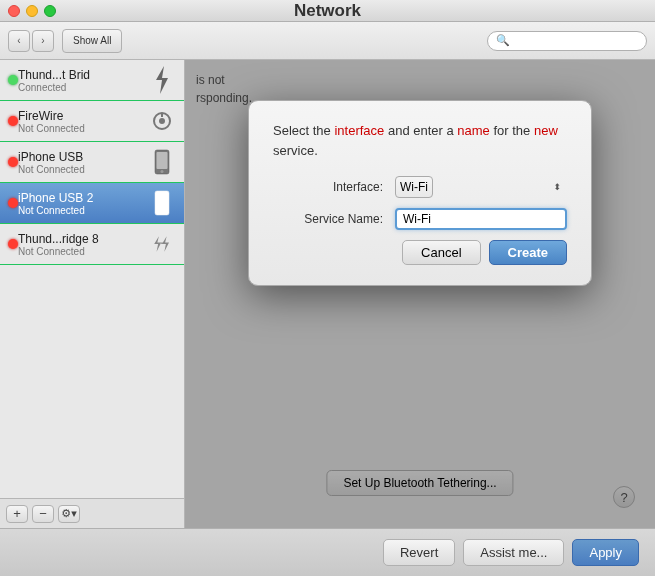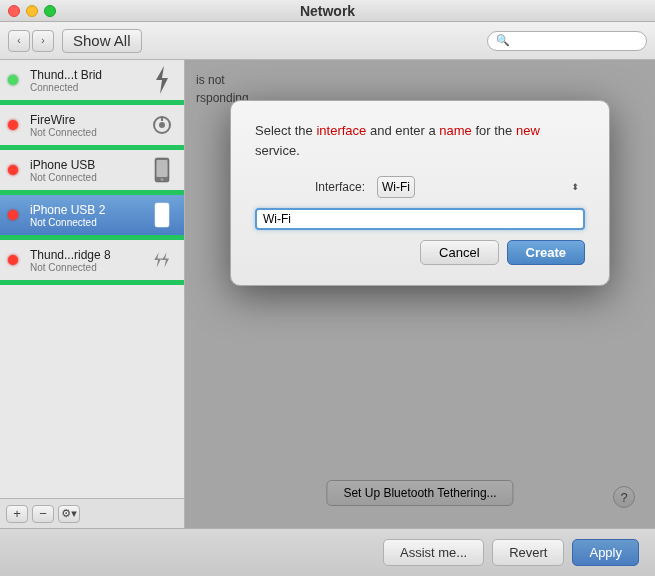--- a/index.html
+++ b/index.html
@@ -31,21 +31,21 @@
     }
     .tb-btn {
       width: 12px; height: 12px;
       border-radius: 50%;
       border: 1px solid rgba(0,0,0,0.3);
       cursor: pointer;
     }
     .tb-close { background: #ff5f57; border-color: #e0443e; }
     .tb-min { background: #febc2e; border-color: #d4a017; }
     .tb-max { background: #28c840; border-color: #1da032; }
-    .title-bar-title { font-size: 14px; color: #333; font-weight: bold; }
+    .title-bar-title { font-size: 17px; color: #333; font-weight: bold; }
 
     
     .toolbar {
       background: linear-gradient(to bottom, #f0f0f0, #e0e0e0);
       height: 38px;
       display: flex;
       align-items: center;
       padding: 0 8px;
       border-bottom: 1px solid #b5b5b5;
       gap: 8px;
@@ -64,21 +64,21 @@
       font-size: 10px;
       color: #555;
     }
     .show-all-btn {
       background: linear-gradient(to bottom, #f5f5f5, #dcdcdc);
       border: 1px solid #b0b0b0;
       border-radius: 4px;
       padding: 2px 10px;
       height: 24px;
       cursor: pointer;
-      font-size: 15px;
+      font-size: 10px;
       color: #333;
     }
     .search-box {
       margin-left: auto;
       background: white;
       border: 1px solid #b0b0b0;
       border-radius: 10px;
       height: 20px;
       width: 160px;
       display: flex;
@@ -104,22 +104,22 @@
       min-height: 100%;
     }
     .sidebar-list {
       flex: 1;
       overflow: hidden;
     }
     .sidebar-item {
       display: flex;
       align-items: center;
       padding: 6px 8px;
-      gap: 12px;
-      border-bottom: 5px solid #22c55e;
+      gap: 0;
+      border-bottom: 1px solid #22c55e;
       cursor: pointer;
     }
     .sidebar-item.selected {
       background: linear-gradient(to bottom, #6fa3d8, #4b7fc4);
       padding-left: 8px;
     }
     .sidebar-item.selected .item-name,
     .sidebar-item.selected .item-status { color: white; }
 
     .status-dot {
@@ -172,21 +172,21 @@
     }
 
     .status-text {
       font-size: 12px;
       color: #555;
       line-height: 1.5;
     }
 
     .bluetooth-btn {
       position: absolute;
-      bottom: 22px;
+      bottom: 32px;
       left: 50%;
       transform: translateX(-50%);
       background: linear-gradient(to bottom, #f5f5f5, #e0e0e0);
       border: 1px solid #b5b5b5;
       border-radius: 5px;
       padding: 5px 16px;
       font-size: 12px;
       cursor: pointer;
       white-space: nowrap;
     }
@@ -243,21 +243,21 @@
       justify-content: center;
       padding-top: 40px;
       z-index: 100;
     }
 
     .modal {
       background: linear-gradient(to bottom, #f5f5f5, #e8e8e8);
       border-radius: 10px;
       border: 1px solid #aaa;
       box-shadow: 0 10px 40px rgba(0,0,0,0.5);
-      width: 380px;
+      width: 344px;
       padding: 20px 24px;
     }
 
     .modal-title {
       font-size: 13px;
       color: #333;
       margin-bottom: 16px;
       line-height: 1.5;
     }
 
@@ -466,29 +466,30 @@
           <label class="form-label">Interface:</label>
           <div class="select-wrapper">
             <select class="form-select">
               <option>Wi-Fi</option>
             </select>
             <span class="select-arrow">⬍</span>
           </div>
         </div>
 
         <div class="form-row">
+          <label class="form-label">Service Name:</label>
           <input class="form-input" type="text" value="Wi-Fi" style="">
         </div>
 
         <div class="modal-buttons">
           <button class="modal-btn">Cancel</button>
           <button class="modal-btn primary">Create</button>
         </div>
       </div>
     </div>
   </div>
 </div>
 
 <div class="bottom-bar">
+  <button class="bottom-btn">Revert</button>
   <button class="bottom-btn">Assist me...</button>
-  <button class="bottom-btn">Revert</button>
   <button class="bottom-btn apply">Apply</button>
 </div>
 
 </body></html>

